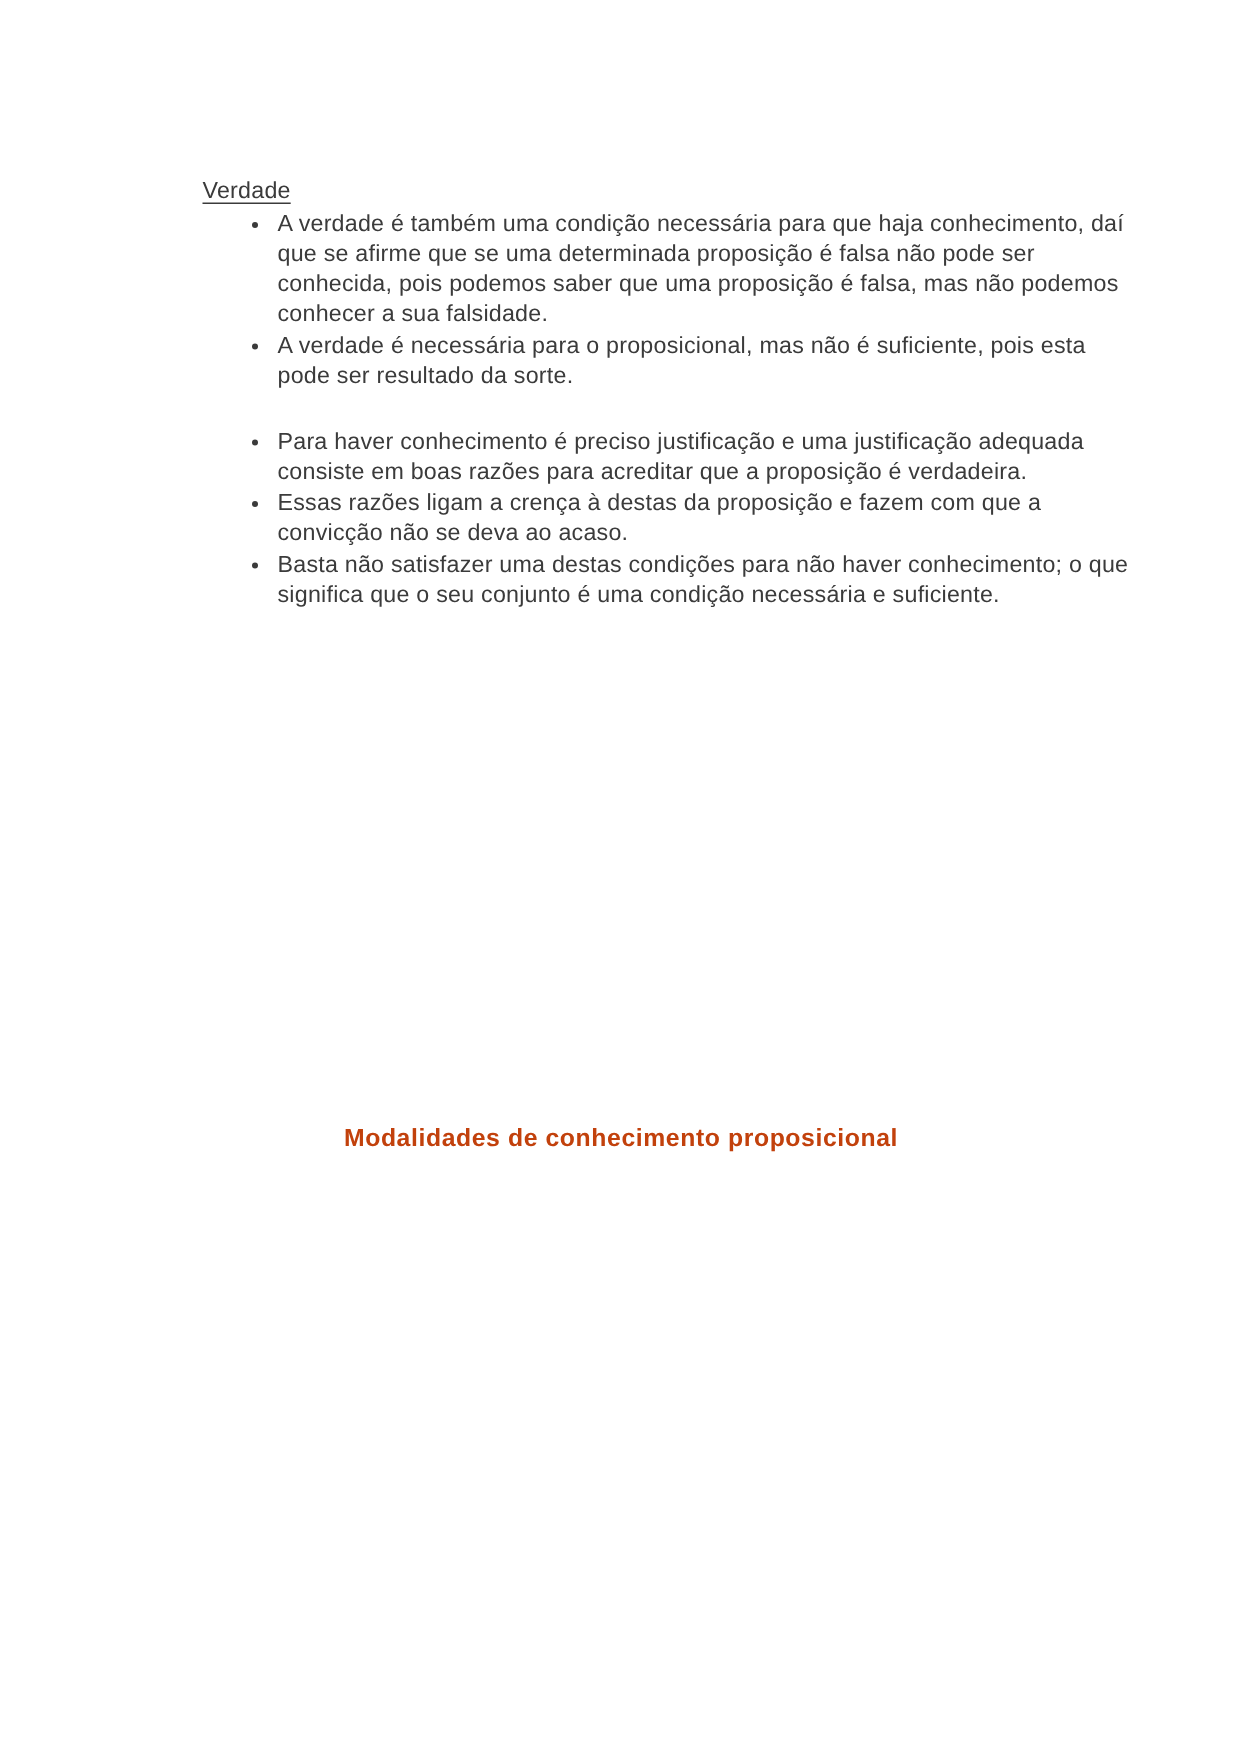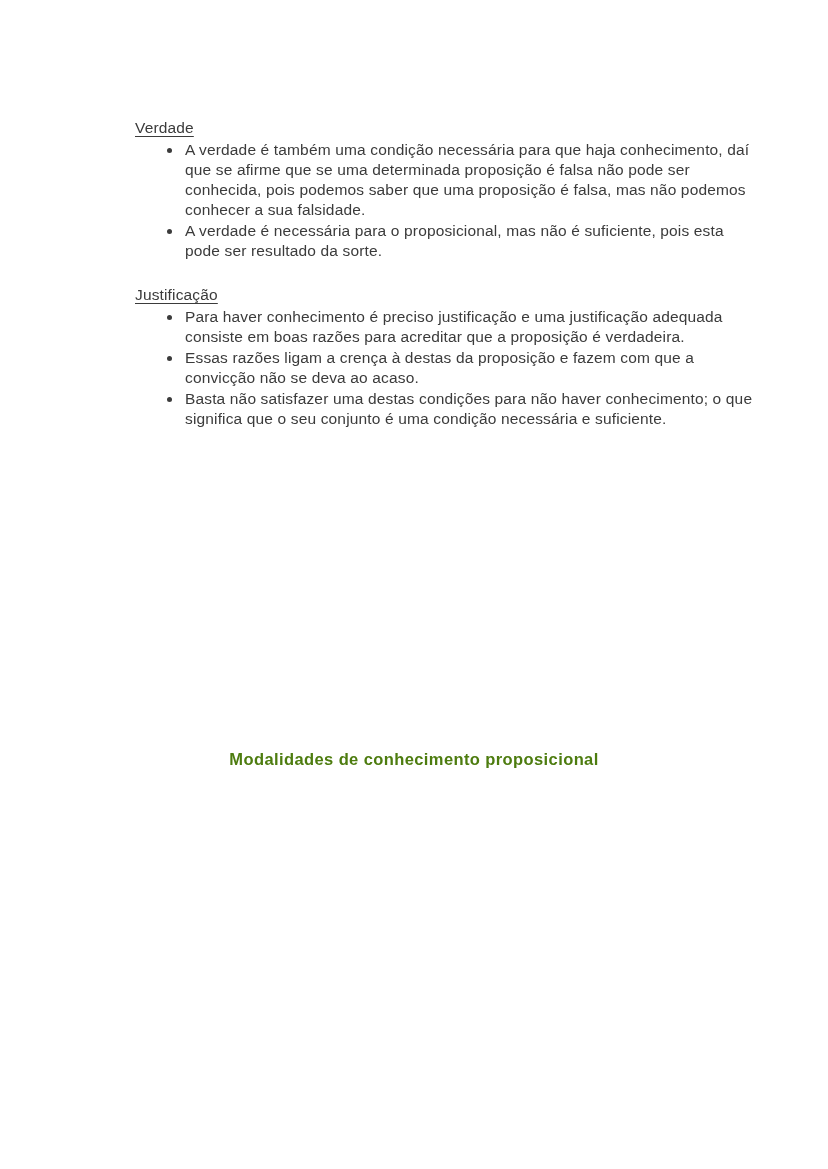--- a/index.html
+++ b/index.html
@@ -69,25 +69,24 @@
 
     <div class="section">
       <h2 class="section-heading">Verdade</h2>
       <ul class="bullets">
         <li>A verdade é também uma condição necessária para que haja conhecimento, daí que se afirme que se uma determinada proposição é falsa não pode ser conhecida, pois podemos saber que uma proposição é falsa, mas não podemos conhecer a sua falsidade.</li>
         <li>A verdade é necessária para o proposicional, mas não é suficiente, pois esta pode ser resultado da sorte.</li>
       </ul>
     </div>
 
     <div class="section">
-      <h2 class="section-heading">Justificação</h2>
       <ul class="bullets">
         <li>Para haver conhecimento é preciso justificação e uma justificação adequada consiste em boas razões para acreditar que a proposição é verdadeira.</li>
         <li>Essas razões ligam a crença à destas da proposição e fazem com que a convicção não se deva ao acaso.</li>
         <li>Basta não satisfazer uma destas condições para não haver conhecimento; o que significa que o seu conjunto é uma condição necessária e suficiente.</li>
       </ul>
     </div>
 
   </div>
 
-  <div class="footer-heading" style="color: #4d7c0f;">Modalidades de conhecimento proposicional</div>
+  <div class="footer-heading" style="color: #c2410c;">Modalidades de conhecimento proposicional</div>
 
 </div>
 
 </body></html>

